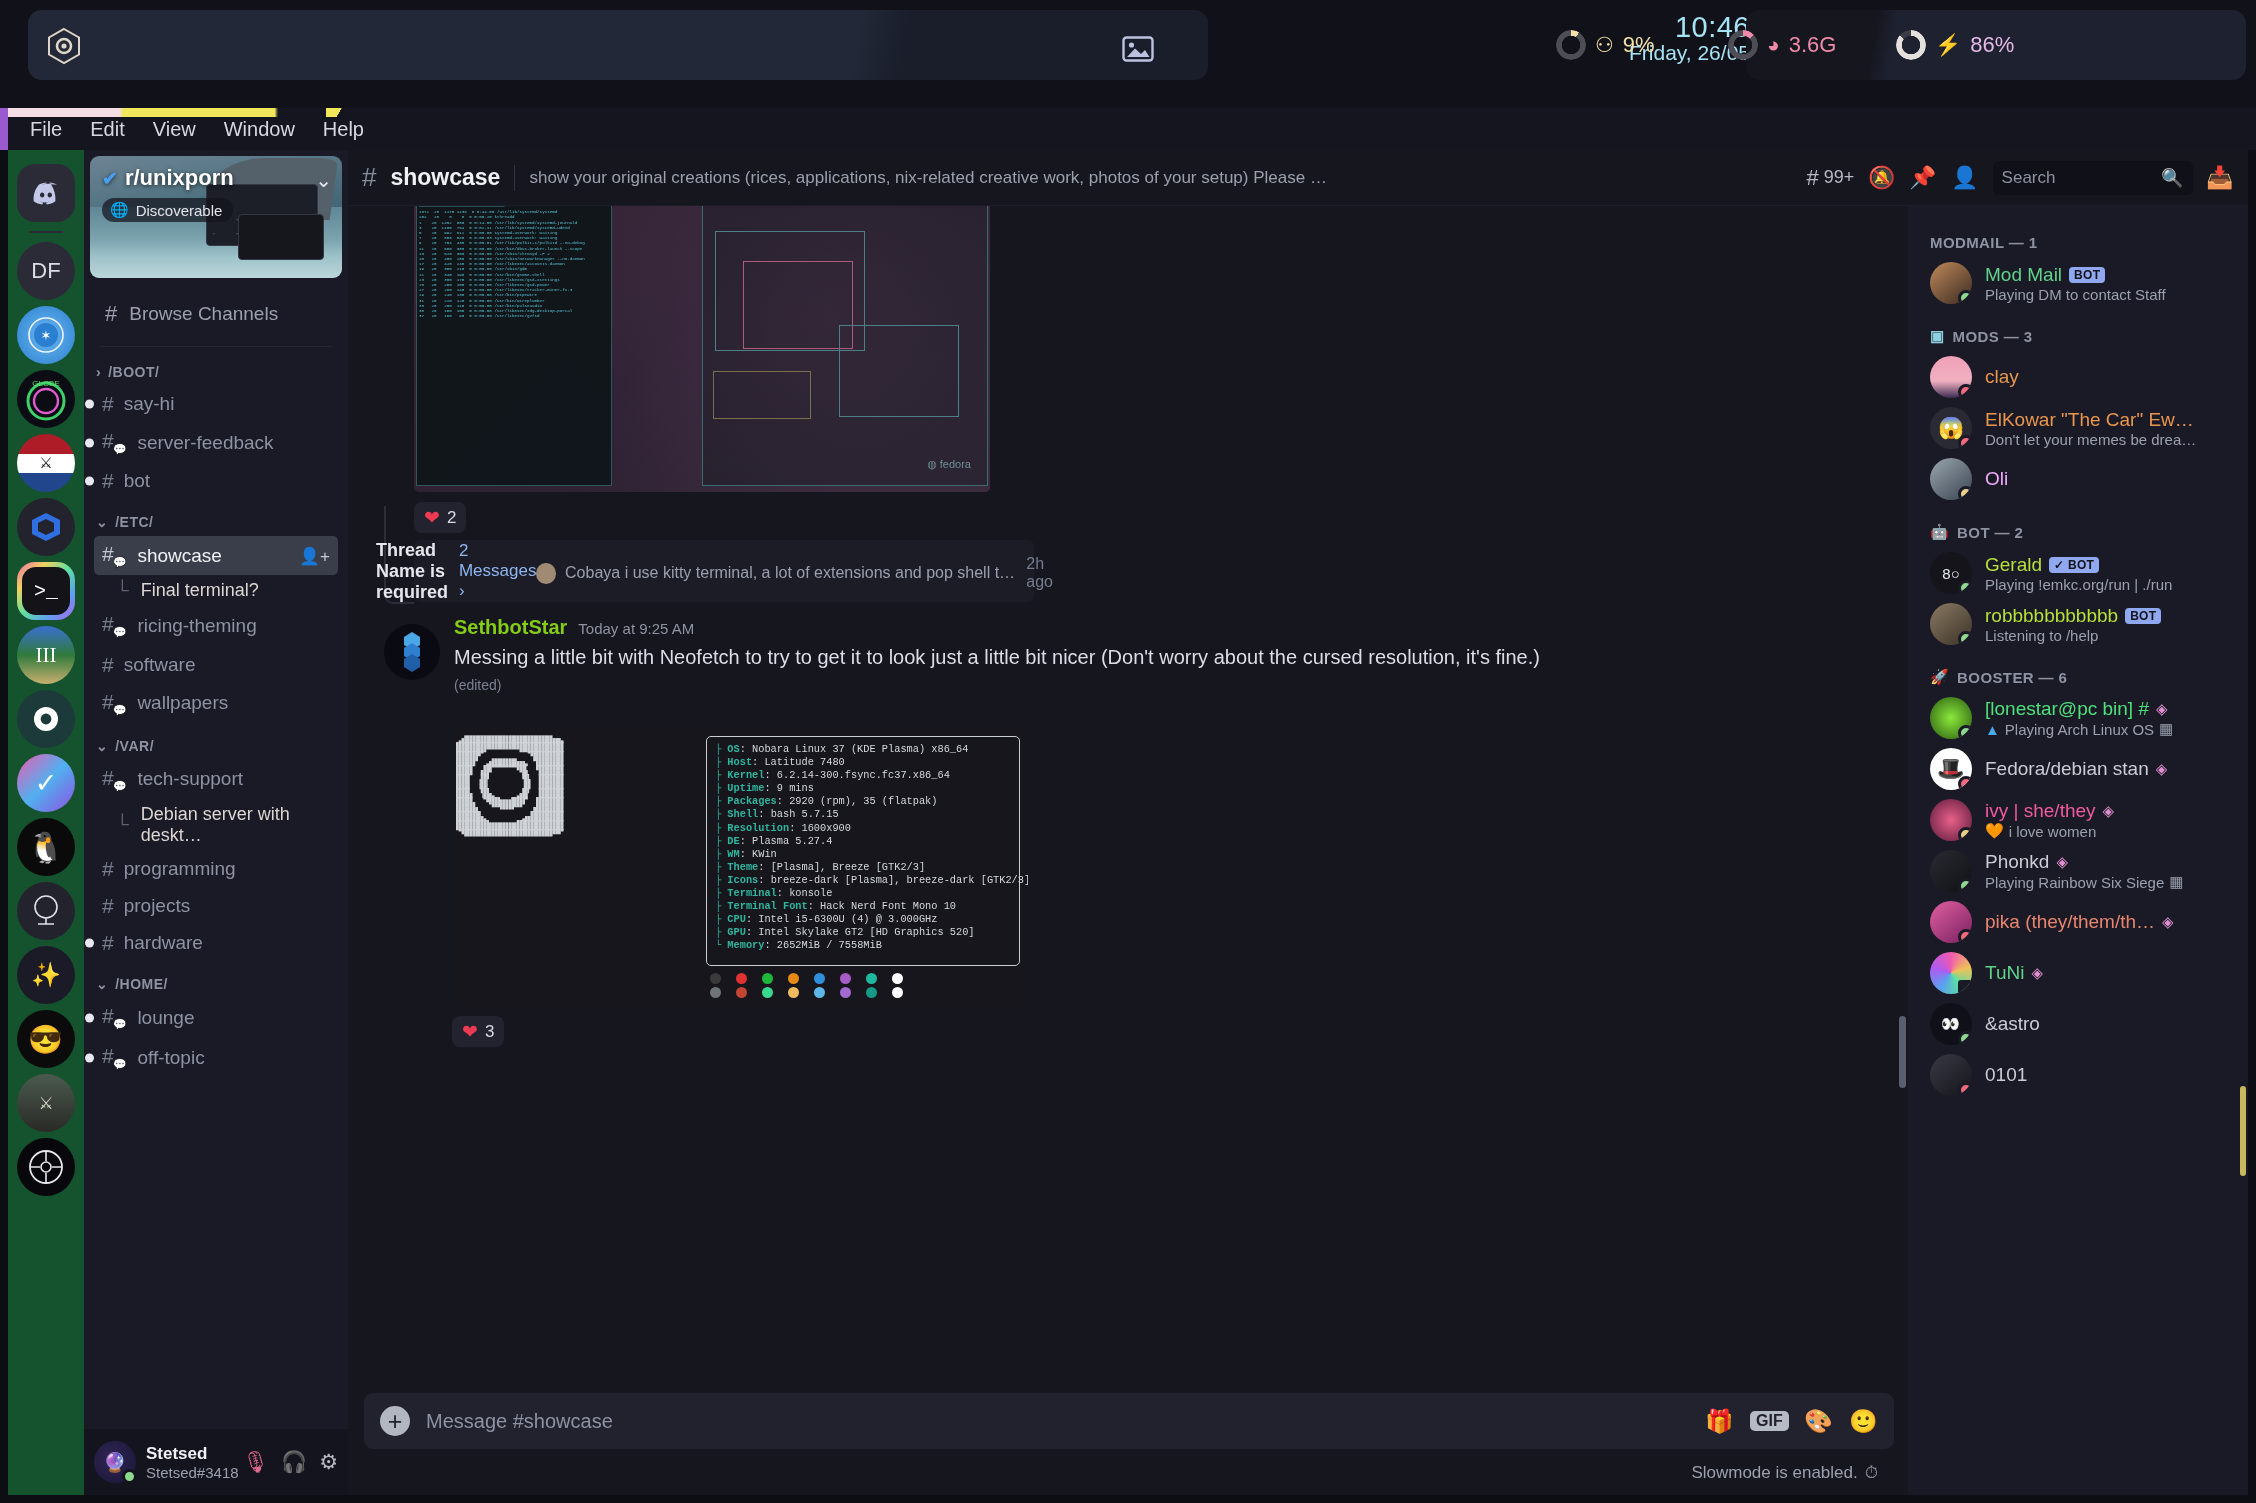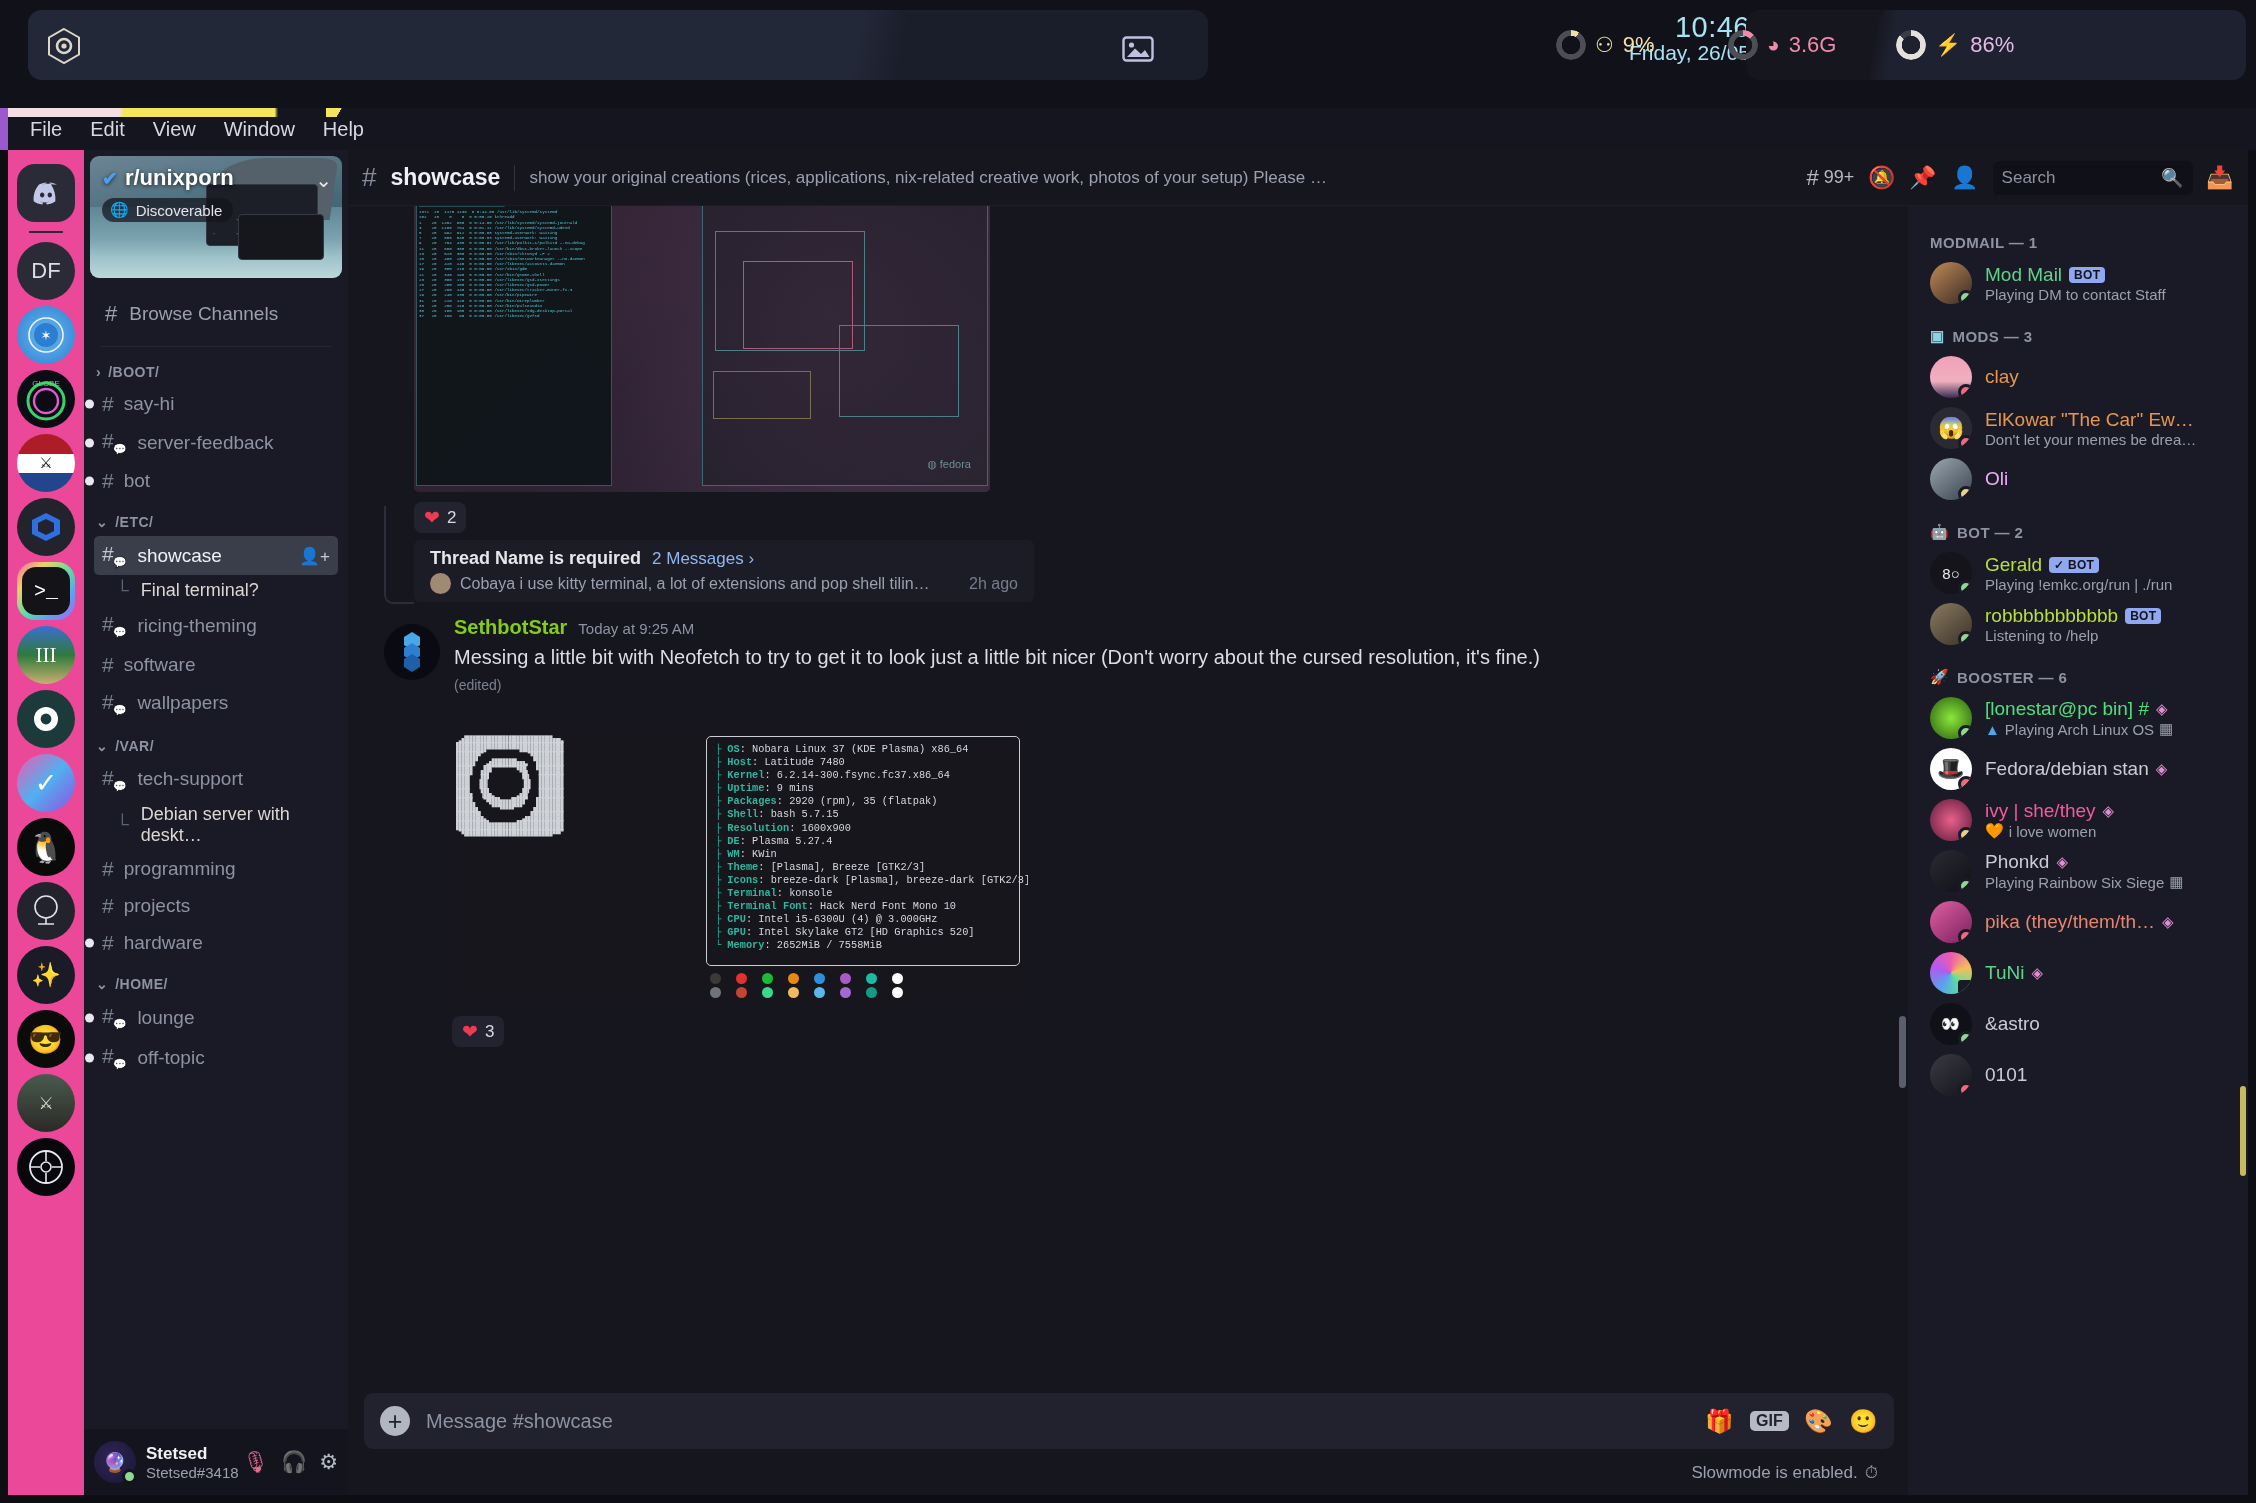--- a/index.html
+++ b/index.html
@@ -51,21 +51,21 @@
     background: linear-gradient(90deg,#f5dde4 0%,#f5dde4 34%,#f2e65a 35%,#f2e65a 78%,transparent 79%); z-index:7; }
   #deco-pink:after{content:"";position:absolute;right:0;top:0;width:26px;height:9px;background:linear-gradient(120deg,#f2e65a 50%,transparent 51%);}
   #deco-purple { position:absolute; left:0; top:108px; width:8px; height:42px; background:#9b59d0; z-index:8; }
 
   
   #app { position: absolute; left: 8px; top: 150px; width: 2240px; height: 1345px; background: #16161f; }
 
   
   #rail {
     position: absolute; left: 0; top: 0; width: 76px; height: 1345px;
-    background: #ec4899; padding-top: 8px;
+    background: #14532d; padding-top: 8px;
   }
   .srv { position: relative; width: 58px; height: 58px; margin: 6px auto 0; border-radius: 50%;
     overflow: hidden; display:flex; align-items:center; justify-content:center;
     font-size: 22px; color:#dcdde4; cursor:pointer; }
   .srv.sq { border-radius: 18px; }
   .rail-sep { width: 34px; height: 2px; background: #2a2a38; margin: 9px auto; }
 
   
   #chansb { position: absolute; left: 76px; top: 0; width: 264px; height: 1345px; background: #1a1a26; }
   #banner { position: relative; height: 122px; width: 252px; margin: 6px auto 0; border-radius: 9px;
@@ -134,21 +134,21 @@
     font-family:"Liberation Mono", monospace; font-size:4.2px; line-height:5.2px; color:#57c7d6; padding:2px; }
   .term-right { position:absolute; right:2px; top:6px; width:286px; height:284px;
     background: rgba(14,22,26,.35); border:1px solid #3a6a72;margin-left:48px; }
   .tr-box { position:absolute; border:1px solid #4d7f88; }
   .fedora-wm { position:absolute; right:16px; bottom:14px; font-size:11px; color:#6d8f96; }
   .rxn { display:inline-flex; align-items:center; gap:7px; background:#23232f; border-radius:8px;
     padding: 4px 10px; font-size:17px; color:#d8dae2; cursor:pointer; }
   .rxn .heart { color:#ee3a52; font-size:19px; }
 
   #threadbox { position:absolute; left:66px; top:334px; width:620px; height:62px;
-    background:#1c1c27; border-radius:6px; display:flex; flex-direction:column; justify-content:center; padding: 0 16px;}
+    background:#1c1c27; border-radius:6px; display:flex; flex-direction:row; justify-content:center; padding: 0 16px;}
   #tb-row1 { display:flex; align-items:baseline; gap:11px; }
   #tb-name { font-size:18px; font-weight:bold; color:#e6e7ec; }
   #tb-count { font-size:17px; color:#8fb6f0; cursor:pointer; }
   #tb-row2 { display:flex; align-items:center; gap:9px; margin-top:4px; }
   #tb-av { width:21px; height:21px; border-radius:50%; background:#a08a74; }
   #tb-prev { font-size:16px; color:#9aa0ae; max-width:470px; overflow:hidden; white-space:nowrap; text-overflow:ellipsis;}
   #tb-ago { font-size:16px; color:#767d8c; margin-left:auto; }
   #thread-spine { position:absolute; left:36px; top:300px; width:30px; height:98px;
     border-left:2px solid #2c2c3a; border-bottom:2px solid #2c2c3a; border-bottom-left-radius:9px; }
 

